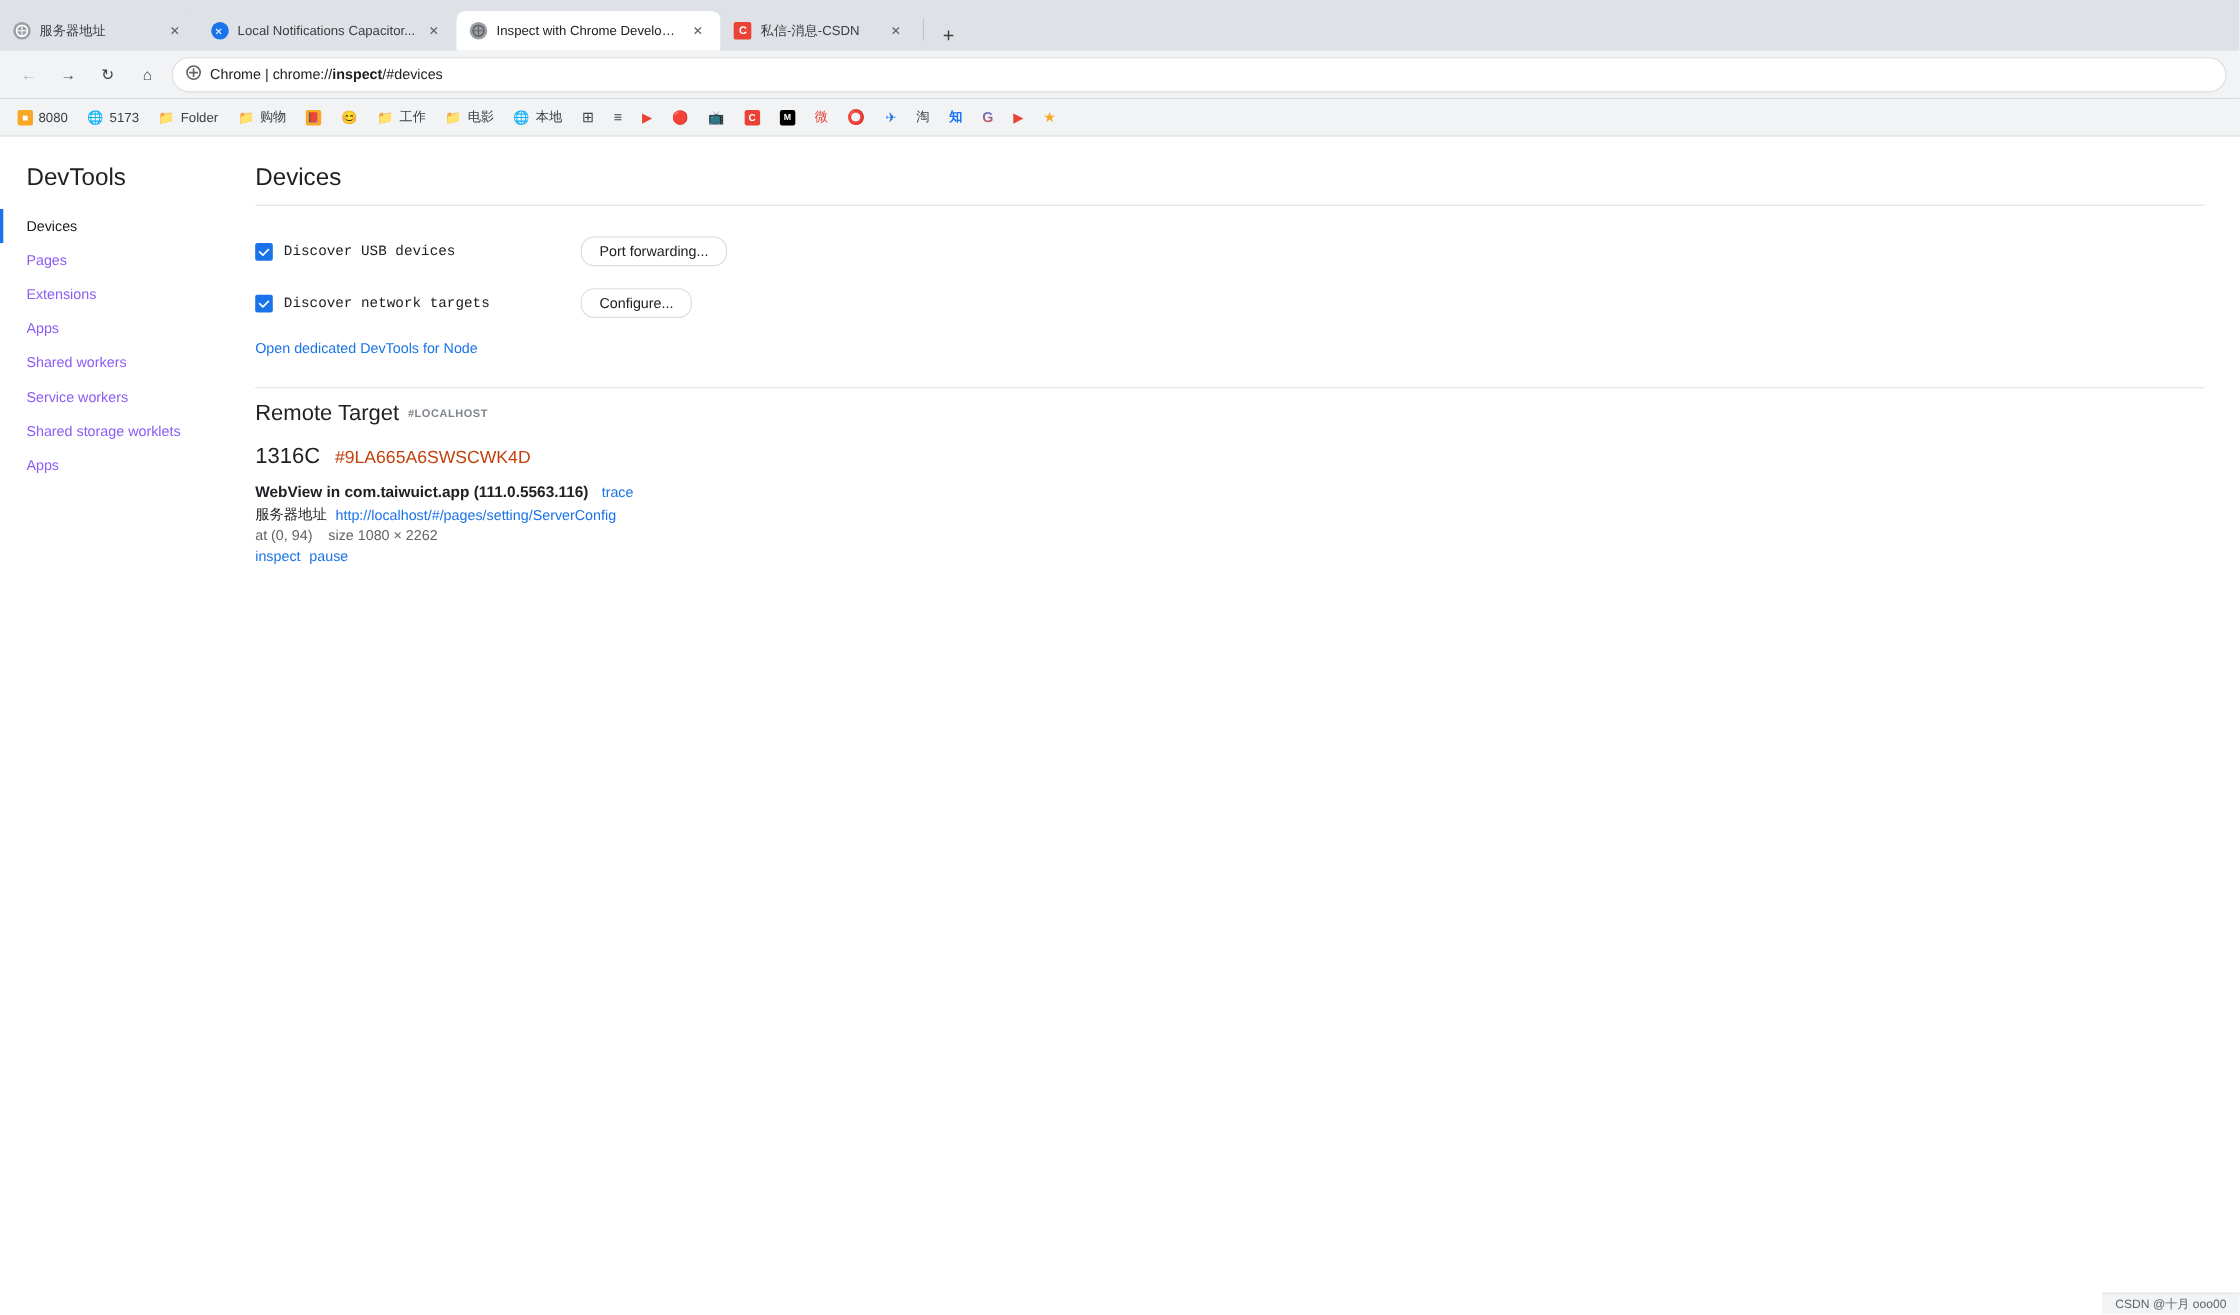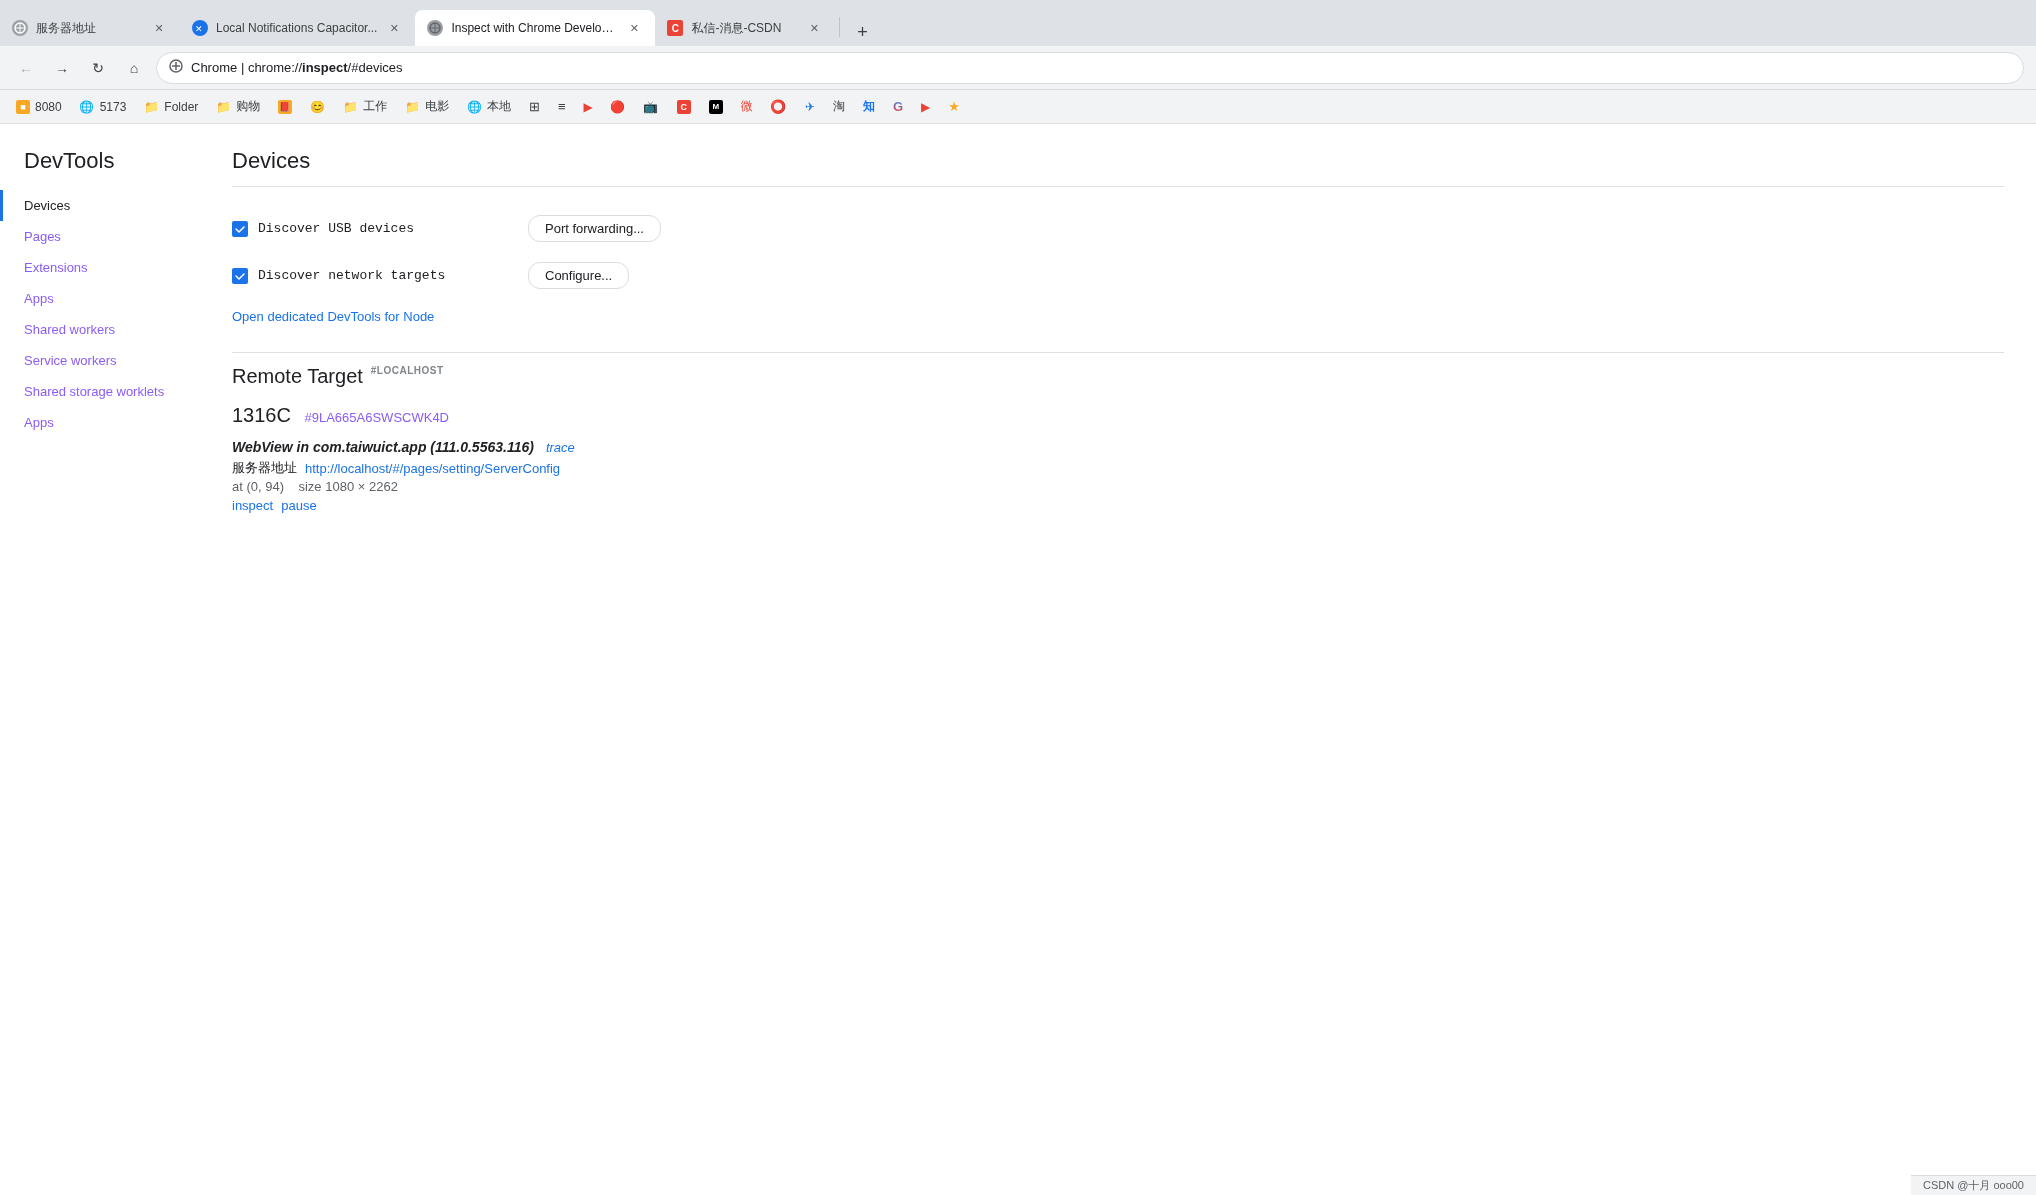--- a/index.html
+++ b/index.html
@@ -203,21 +203,21 @@
     .devtools-link {
       color: #1a73e8;
       text-decoration: none;
       font-size: 13px;
       cursor: pointer;
     }
 
     
     .remote-target-header {
       display: flex;
-      align-items: flex-start;
+      align-items: center;
       gap: 8px;
       margin-top: 8px;
       margin-bottom: 16px;
     }
     .remote-target-title {
       font-size: 20px;
       font-weight: 400;
     }
     .remote-target-subtitle {
       font-size: 10px;
@@ -227,34 +227,33 @@
       font-weight: bold;
     }
 
     .device-name {
       font-size: 20px;
       font-weight: 400;
       color: #202124;
       margin-bottom: 4px;
     }
     .device-id {
-      font-size: 13px;
-      color: #8b5cf6;
+      font-size: 16px;
+      color: #c2410c;
       margin-left: 8px;
     }
 
     .webview-entry { margin-top: 12px; }
     .webview-title {
       font-size: 14px;
       font-weight: 700;
       color: #202124;
       display: flex;
       align-items: center;
       gap: 12px;
-      font-style: italic;
     }
     .webview-trace {
       font-size: 13px;
       font-weight: 400;
       color: #1a73e8;
       cursor: pointer;
     }
     .webview-url-row {
       display: flex;
       align-items: center;

